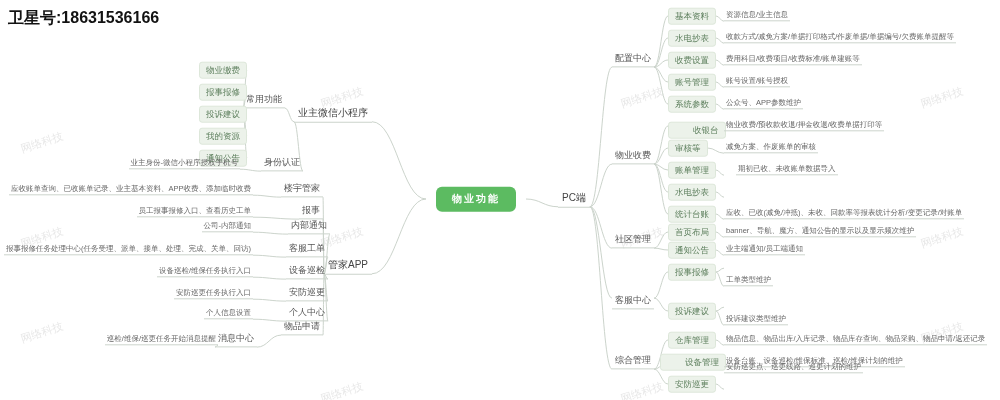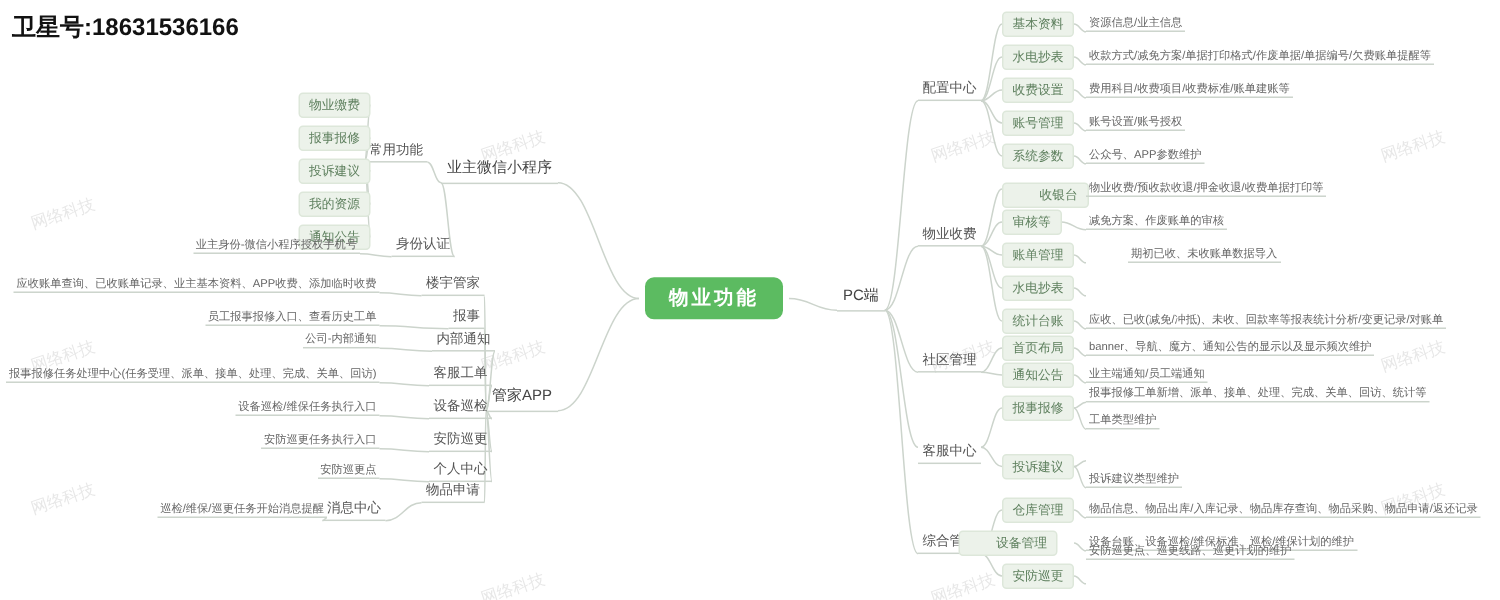--- a/index.html
+++ b/index.html
@@ -1,21 +1,21 @@
 <!DOCTYPE html>
 <html><head>
 <meta charset="utf-8">
 <style>
   html,body { margin:0; padding:0; background:#ffffff; }
   body { width:1000px; height:400px; overflow:hidden; font-family:"Liberation Sans","DejaVu Sans",sans-serif; }
   #map { position:relative; width:1000px; height:300px; }
   #contact { position:absolute; left:8px; top:8px; font-size:16px; font-weight:bold; color:#121212; z-index:5; }
   svg.edges { position:absolute; left:0; top:0; z-index:1; }
   .node { position:absolute; white-space:nowrap; z-index:2; line-height:1.25; }
-  .center { background:#5cbb61; color:#fff; font-size:13px; font-weight:bold; letter-spacing:2px; padding:6px 16px; border-radius:6px; }
+  .center { background:#5cbb61; color:#fff; font-size:10px; font-weight:bold; letter-spacing:2px; padding:6px 16px; border-radius:6px; }
   .l1 { font-size:10px; color:#444; border-bottom:1px solid #ccd4cc; padding:1px 4px 2px; }
   .branch { font-size:9px; color:#555; border-bottom:1px solid #ccd4cc; padding:1px 3px 2px; }
   .pill { font-size:8.5px; color:#5d7f5d; background:#ecf2ea; border:1px solid #dde7da; border-radius:3px; padding:2px 6px; }
   .leaf { font-size:7.5px; color:#666; border-bottom:1px solid #ccd4cc; padding:0 2px 1px; }
   .wm { position:absolute; color:rgba(120,120,120,0.18); font-size:11px; transform:rotate(-18deg); z-index:0; pointer-events:none; }
 </style>
 </head>
 <body>
 
 <div id="map">
@@ -120,21 +120,21 @@
     <div class="node leaf" style="right: 747px; top: 212px; transform: translateY(-50%);">员工报事报修入口、查看历史工单</div>
     <div class="node branch" style="right: 670px; top: 227px; transform: translateY(-50%); margin-left: 10px;">内部通知</div>
     <div class="node leaf" style="right: 747px; top: 227px; transform: translateY(-50%);">公司-内部通知</div>
     <div class="node branch" style="right: 672px; top: 250px; transform: translateY(-50%);">客服工单</div>
     <div class="node leaf" style="right: 747px; top: 250px; transform: translateY(-50%);">报事报修任务处理中心(任务受理、派单、接单、处理、完成、关单、回访)</div>
     <div class="node branch" style="right: 672px; top: 272px; transform: translateY(-50%);">设备巡检</div>
     <div class="node leaf" style="right: 747px; top: 272px; transform: translateY(-50%);">设备巡检/维保任务执行入口</div>
     <div class="node branch" style="right: 672px; top: 294px; transform: translateY(-50%);">安防巡更</div>
     <div class="node leaf" style="right: 747px; top: 294px; transform: translateY(-50%);">安防巡更任务执行入口</div>
     <div class="node branch" style="right: 672px; top: 314px; transform: translateY(-50%);">个人中心</div>
-    <div class="node leaf" style="right: 747px; top: 314px; transform: translateY(-50%);">安防巡更点</div>
+    <div class="node leaf" style="right: 747px; top: 314px; transform: translateY(-50%);">个人信息设置</div>
     <div class="node branch" style="right: 677px; top: 328px; transform: translateY(-50%);">物品申请</div>
     <div class="node branch" style="right: 743px; top: 340px; transform: translateY(-50%);">消息中心</div>
     <div class="node leaf" style="right: 782px; top: 340px; transform: translateY(-50%);">巡检/维保/巡更任务开始消息提醒</div>
     <div class="node l1" style="left: 558px; top: 199px; transform: translateY(-50%);">PC端</div>
     <div class="node branch" style="left: 612px; top: 60px; transform: translateY(-50%);">配置中心</div>
     <div class="node pill" style="left: 668px; top: 16px; transform: translateY(-50%);">基本资料</div>
     <div class="node leaf" style="left: 724px; top: 16px; transform: translateY(-50%);">资源信息/业主信息</div>
     <div class="node pill" style="left: 668px; top: 38px; transform: translateY(-50%);">水电抄表</div>
     <div class="node leaf" style="left: 724px; top: 38px; transform: translateY(-50%);">收款方式/减免方案/单据打印格式/作废单据/单据编号/欠费账单提醒等</div>
     <div class="node pill" style="left: 668px; top: 60px; transform: translateY(-50%);">收费设置</div>
@@ -142,35 +142,34 @@
     <div class="node pill" style="left: 668px; top: 82px; transform: translateY(-50%);">账号管理</div>
     <div class="node leaf" style="left: 724px; top: 82px; transform: translateY(-50%);">账号设置/账号授权</div>
     <div class="node pill" style="left: 668px; top: 104px; transform: translateY(-50%);">系统参数</div>
     <div class="node leaf" style="left: 724px; top: 104px; transform: translateY(-50%);">公众号、APP参数维护</div>
     <div class="node branch" style="left: 612px; top: 157px; transform: translateY(-50%);">物业收费</div>
     <div class="node pill" style="left: 668px; top: 130px; transform: translateY(-50%); padding-left: 24px;">收银台</div>
     <div class="node leaf" style="left: 724px; top: 126px; transform: translateY(-50%);">物业收费/预收款收退/押金收退/收费单据打印等</div>
     <div class="node pill" style="left: 668px; top: 148px; transform: translateY(-50%);">审核等</div>
     <div class="node leaf" style="left: 724px; top: 148px; transform: translateY(-50%);">减免方案、作废账单的审核</div>
     <div class="node pill" style="left: 668px; top: 170px; transform: translateY(-50%);">账单管理</div>
-    <div class="node leaf" style="left: 752px; top: 170px; transform: translateY(-50%);">期初已收、未收账单数据导入</div>
+    <div class="node leaf" style="left: 736px; top: 170px; transform: translateY(-50%);">期初已收、未收账单数据导入</div>
     <div class="node pill" style="left: 668px; top: 192px; transform: translateY(-50%);">水电抄表</div>
     <div class="node pill" style="left: 668px; top: 214px; transform: translateY(-50%);">统计台账</div>
     <div class="node leaf" style="left: 724px; top: 214px; transform: translateY(-50%);">应收、已收(减免/冲抵)、未收、回款率等报表统计分析/变更记录/对账单</div>
     <div class="node branch" style="left: 612px; top: 241px; transform: translateY(-50%);">社区管理</div>
     <div class="node pill" style="left: 668px; top: 232px; transform: translateY(-50%);">首页布局</div>
     <div class="node leaf" style="left: 724px; top: 232px; transform: translateY(-50%);">banner、导航、魔方、通知公告的显示以及显示频次维护</div>
     <div class="node pill" style="left: 668px; top: 250px; transform: translateY(-50%);">通知公告</div>
     <div class="node leaf" style="left: 724px; top: 250px; transform: translateY(-50%);">业主端通知/员工端通知</div>
     <div class="node branch" style="left: 612px; top: 302px; transform: translateY(-50%);">客服中心</div>
     <div class="node pill" style="left: 668px; top: 272px; transform: translateY(-50%);">报事报修</div>
-    <div class="node leaf" style="left: 724px; top: 263px; transform: translateY(-50%);">报事报修工单新增、派单、接单、处理、完成、关单、回访、统计等</div>
     <div class="node leaf" style="left: 724px; top: 281px; transform: translateY(-50%);">工单类型维护</div>
     <div class="node pill" style="left: 668px; top: 311px; transform: translateY(-50%);">投诉建议</div>
     <div class="node leaf" style="left: 724px; top: 320px; transform: translateY(-50%);">投诉建议类型维护</div>
     <div class="node branch" style="left: 612px; top: 362px; transform: translateY(-50%);">综合管理</div>
     <div class="node pill" style="left: 668px; top: 340px; transform: translateY(-50%);">仓库管理</div>
     <div class="node leaf" style="left: 724px; top: 340px; transform: translateY(-50%);">物品信息、物品出库/入库记录、物品库存查询、物品采购、物品申请/返还记录</div>
-    <div class="node pill" style="left: 639px; top: 362px; transform: translateY(-50%); padding-left: 24px;">设备管理</div>
+    <div class="node pill" style="left: 660px; top: 362px; transform: translateY(-50%); padding-left: 24px;">设备管理</div>
     <div class="node leaf" style="left: 724px; top: 362px; transform: translateY(-50%);">设备台账、设备巡检/维保标准、巡检/维保计划的维护</div>
     <div class="node pill" style="left: 668px; top: 384px; transform: translateY(-50%);">安防巡更</div>
     <div class="node leaf" style="left: 724px; top: 368px; transform: translateY(-50%);">安防巡更点、巡更线路、巡更计划的维护</div>
   </div>
 
 </body></html>

